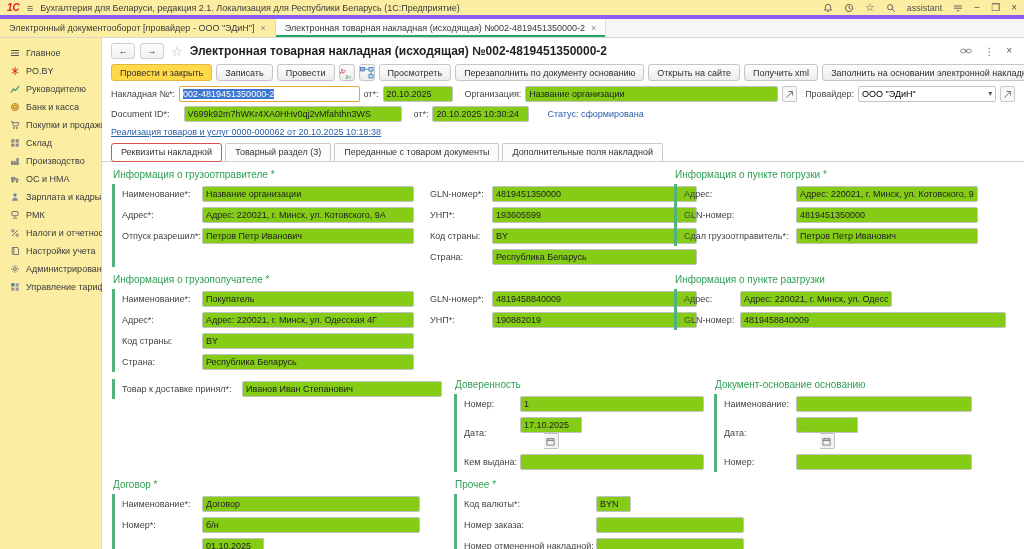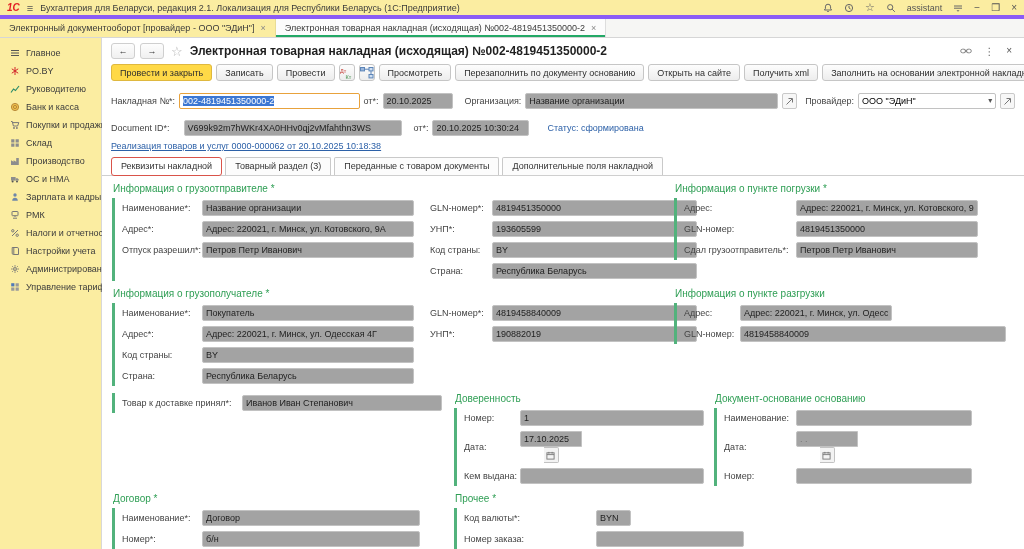--- a/index.html
+++ b/index.html
@@ -31,23 +31,23 @@
   .ftitle{font-weight:bold;font-size:12px;color:#1f1f1f;white-space:nowrap;}
   .headicons{margin-left:auto;display:flex;gap:12px;align-items:center;color:#777;padding-right:3px;}
   .dots{font-size:10px;color:#666;cursor:pointer}
   
   .toolbar{display:flex;align-items:center;gap:4px;padding:3px 9px 3px;}
   .btn{font-size:9px;height:17px;padding:0 8px;border:1px solid #c6c6c6;border-radius:3px;background:linear-gradient(#fdfdfd,#ededed);color:#2e2e2e;cursor:pointer;white-space:nowrap;font-family:inherit;}
   .btn.primary{background:#ffd947;border-color:#dfb83f;}
   .iconbtn{width:22px;height:17px;border:1px solid #c6c6c6;border-radius:3px;background:linear-gradient(#fdfdfd,#ededed);display:flex;align-items:center;justify-content:center;cursor:pointer;padding:0;}
   .caret{font-size:8px;color:#555;line-height:1}
   
-  .hrow{display:flex;align-items:center;gap:4px;padding:2px 9px;font-size:9px;margin-top:7px;}
+  .hrow{display:flex;align-items:center;gap:4px;padding:2px 9px;font-size:9px;}
   .lab{color:#444;white-space:nowrap;flex:none;}
-  .fld{height:16px;box-sizing:border-box;border:1px solid #c2c2c2;border-radius:2px;font-size:9px;padding:0 3px;font-family:inherit;color:#222;background:#a3a3a3;}
+  .fld{height:16px;box-sizing:border-box;border:1px solid #c2c2c2;border-radius:2px;font-size:9px;padding:0 3px;font-family:inherit;color:#222;background:#84cc16;}
   .ibox{height:16px;box-sizing:border-box;border:1px solid #e8a23c;border-radius:2px;display:flex;align-items:center;padding:0 3px;background:#fff;cursor:text;}
   .ibox .sel{background:#3c77d2;color:#fff;white-space:nowrap;}
   .combo{display:flex;align-items:center;border:1px solid #c2c2c2;border-radius:2px;height:16px;box-sizing:border-box;background:#fff;}
   .combo input{border:none;outline:none;height:12px;font-size:9px;font-family:inherit;padding:0 3px;flex:1;min-width:0;}
   .combo .caret{padding:0 3px;cursor:pointer}
   .miniico{width:16px;height:16px;box-sizing:border-box;border:1px solid #c9c9c9;border-radius:2px;background:#f7f7f7;display:flex;align-items:center;justify-content:center;cursor:pointer;padding:0;}
   .status{color:#2d61a8;margin-left:14px;white-space:nowrap;}
   .doclink{color:#2d61a8;text-decoration:underline;font-size:9px;margin:3px 0 1px 9px;display:inline-block;width:max-content;cursor:pointer;}
   
   .doctabs{display:flex;gap:3px;padding:4px 9px 0;border-bottom:1px solid #cfcfcf;align-items:flex-end;}

